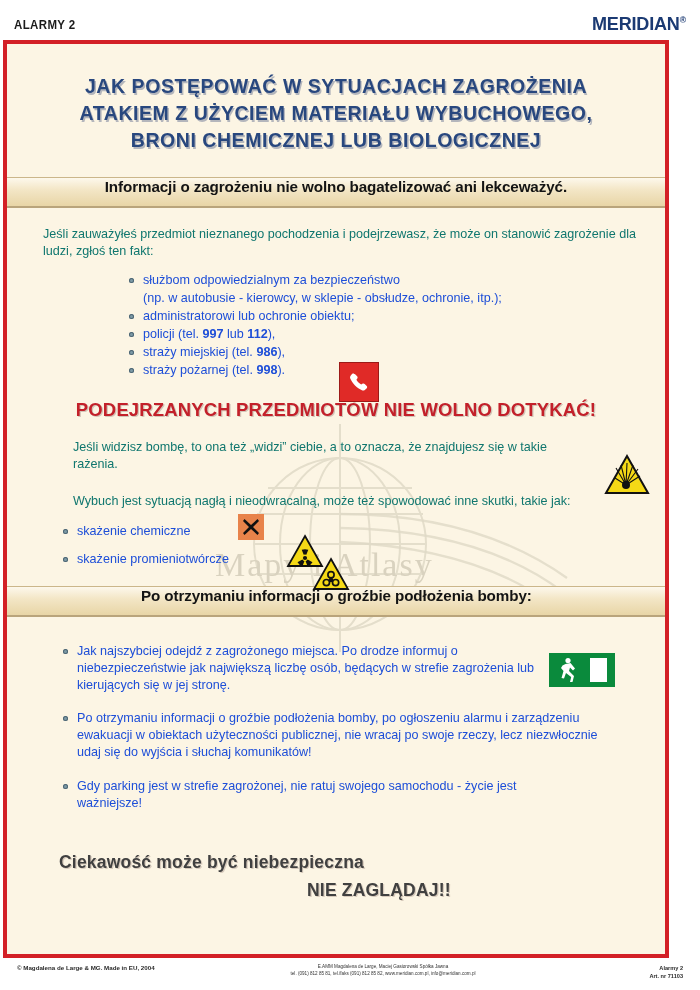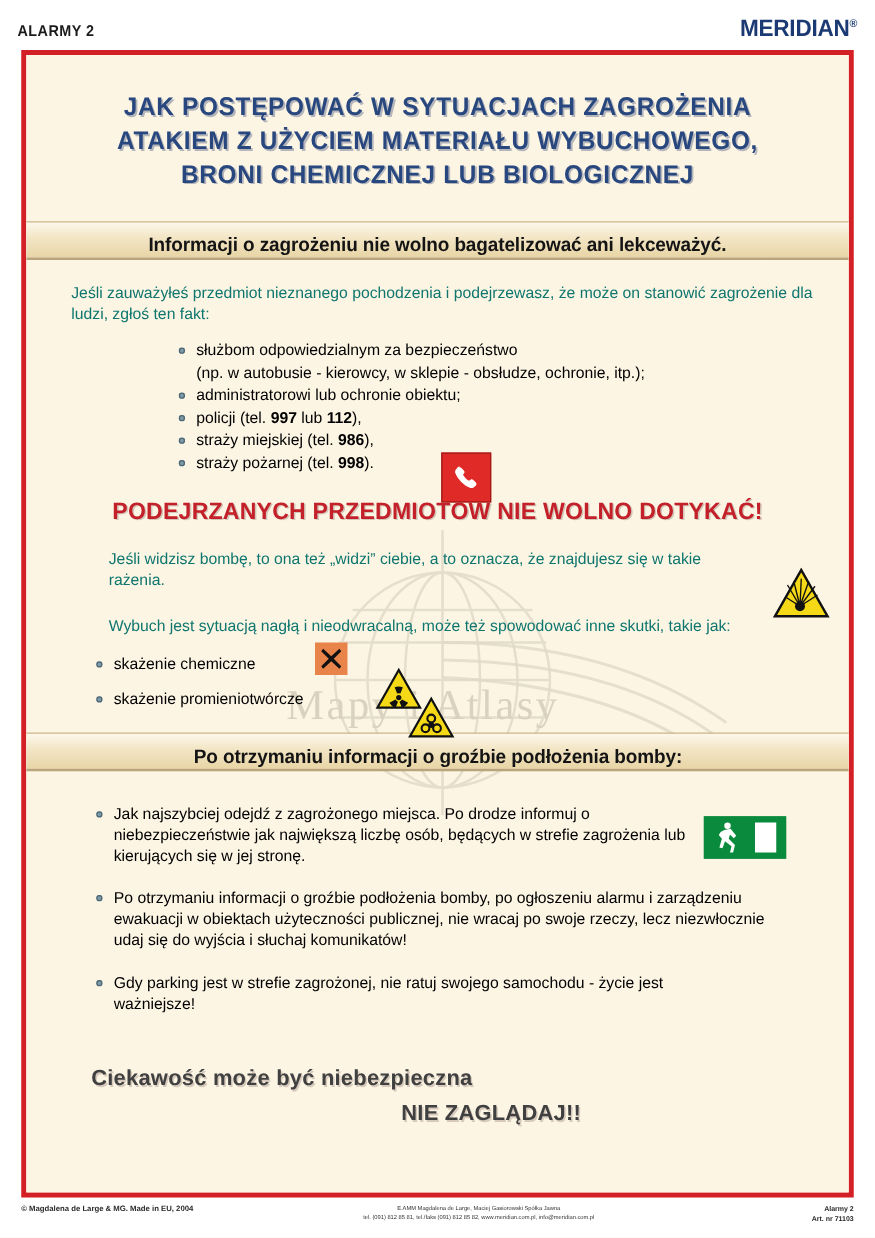--- a/index.html
+++ b/index.html
@@ -45,21 +45,21 @@
     transform-origin: right center;
   }
   .topbar .brand sup {
     font-size: 9px;
     vertical-align: super;
   }
 
   
   .poster {
     position: absolute;
-    left: 17px;
+    left: 3px;
     top: 40px;
     width: 666px;
     height: 918px;
     box-sizing: border-box;
     border: 4px solid #d32026;
     background: #fdf6e3;
     overflow: hidden;
   }
   .poster-inner {
     position: absolute;
@@ -106,21 +106,21 @@
 
   
   .banner {
     position: relative;
     z-index: 3;
     height: 28px;
     background: linear-gradient(to bottom, #fdf8ec 0%, #f3e6c6 42%, #e8d5a6 100%);
     border-top: 1px solid #cbb68a;
     border-bottom: 2px solid #b9a47b;
     display: flex;
-    align-items: flex-end;
+    align-items: flex-start;
     justify-content: center;
   }
   .banner-text {
     font-size: 15.5px;
     font-weight: bold;
     color: #141414;
     letter-spacing: -0.1px;
     transform: scaleX(0.98);
   }
 
@@ -143,21 +143,21 @@
   .bullets {
     list-style: none;
     margin: 0;
     padding: 0;
   }
   .bullets li {
     position: relative;
     padding-left: 14px;
     font-size: 12.6px;
     line-height: 1.36;
-    color: #000000;
+    color: #1d4ed8;
     margin-bottom: 1px;
   }
   .bullets li::before {
     content: "";
     position: absolute;
     left: 0;
     top: 6px;
     width: 5px;
     height: 5px;
     border-radius: 50%;

